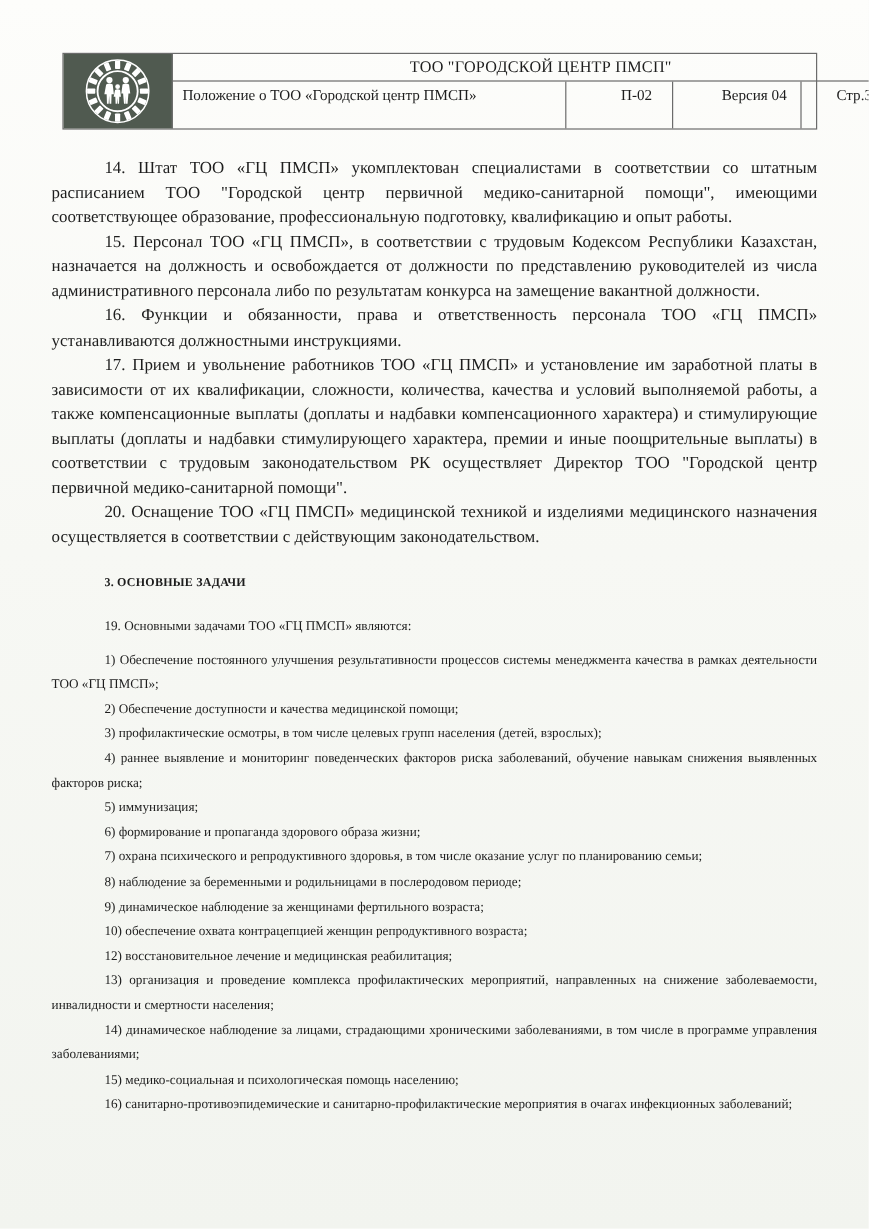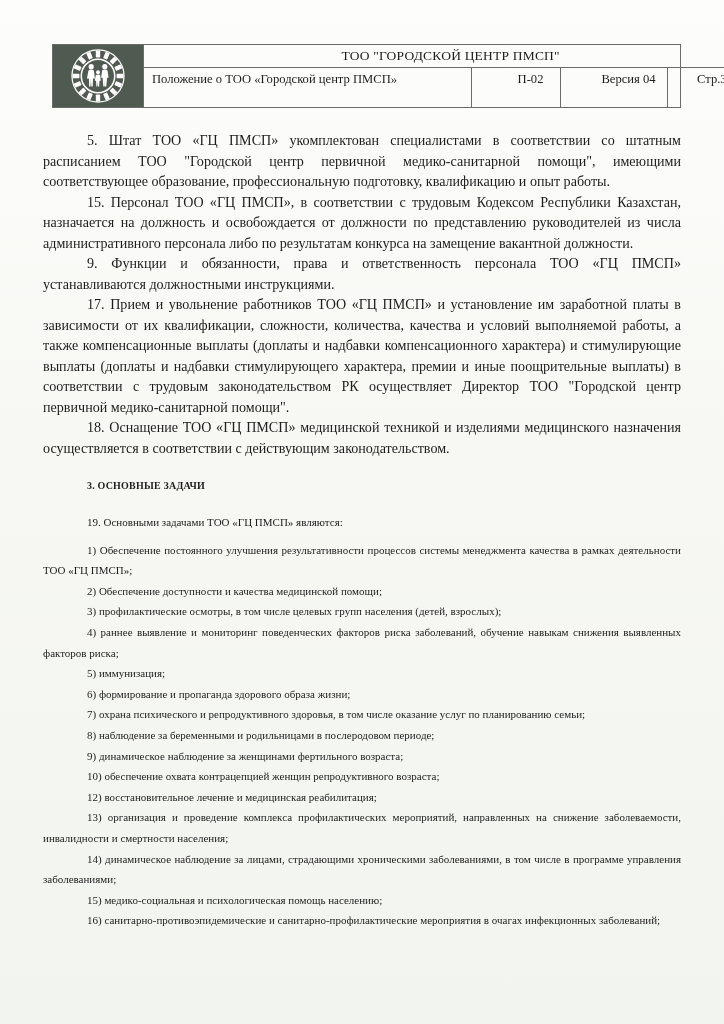--- a/index.html
+++ b/index.html
@@ -178,25 +178,25 @@
         <div class="hcell hcell-doc">Положение о ТОО «Городской центр ПМСП»</div>
         <div class="hcell hcell-code">П-02</div>
         <div class="hcell hcell-ver">Версия 04</div>
         <div class="hcell hcell-page">Стр.3 из 54</div>
       </div>
     </div>
   </div>
 
   <div class="body-text">
 
-    <p class="para">5. Штат ТОО «ГЦ ПМСП» укомплектован специалистами в соответствии со штатным расписанием ТОО "Городской центр первичной медико-санитарной помощи", имеющими соответствующее образование, профессиональную подготовку, квалификацию и опыт работы.</p>
+    <p class="para">14. Штат ТОО «ГЦ ПМСП» укомплектован специалистами в соответствии со штатным расписанием ТОО "Городской центр первичной медико-санитарной помощи", имеющими соответствующее образование, профессиональную подготовку, квалификацию и опыт работы.</p>
     <p class="para">15. Персонал ТОО «ГЦ ПМСП», в соответствии с трудовым Кодексом Республики Казахстан, назначается на должность и освобождается от должности по представлению руководителей из числа административного персонала либо по результатам конкурса на замещение вакантной должности.</p>
-    <p class="para">9. Функции и обязанности, права и ответственность персонала ТОО «ГЦ ПМСП» устанавливаются должностными инструкциями.</p>
+    <p class="para">16. Функции и обязанности, права и ответственность персонала ТОО «ГЦ ПМСП» устанавливаются должностными инструкциями.</p>
     <p class="para">17. Прием и увольнение работников ТОО «ГЦ ПМСП» и установление им заработной платы в зависимости от их квалификации, сложности, количества, качества и условий выполняемой работы, а также компенсационные выплаты (доплаты и надбавки компенсационного характера) и стимулирующие выплаты (доплаты и надбавки стимулирующего характера, премии и иные поощрительные выплаты) в соответствии с трудовым законодательством РК осуществляет Директор ТОО "Городской центр первичной медико-санитарной помощи".</p>
-    <p class="para">18. Оснащение ТОО «ГЦ ПМСП» медицинской техникой и изделиями медицинского назначения осуществляется в соответствии с действующим законодательством.</p>
+    <p class="para">20. Оснащение ТОО «ГЦ ПМСП» медицинской техникой и изделиями медицинского назначения осуществляется в соответствии с действующим законодательством.</p>
 
     <h3 class="section-heading">3. ОСНОВНЫЕ ЗАДАЧИ</h3>
 
     <p class="listitem">19.   Основными задачами ТОО «ГЦ ПМСП» являются:</p>
     <div class="spacer-sm"></div>
 
     <p class="listitem">1) Обеспечение постоянного улучшения результативности процессов системы менеджмента качества в рамках деятельности ТОО «ГЦ ПМСП»;</p>
     <p class="listitem">2) Обеспечение доступности и качества медицинской помощи;</p>
     <p class="listitem">3) профилактические осмотры, в том числе целевых групп населения (детей, взрослых);</p>
     <p class="listitem">4) раннее выявление и мониторинг поведенческих факторов риска заболеваний, обучение навыкам снижения выявленных факторов риска;</p>

